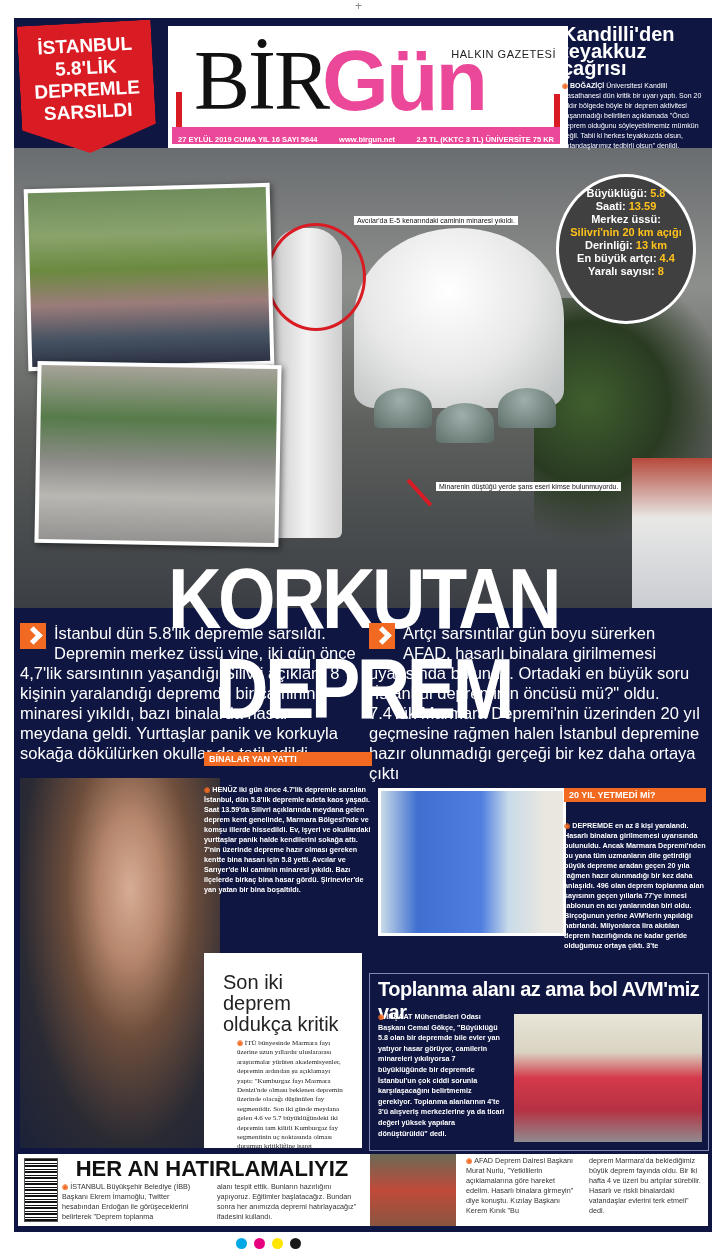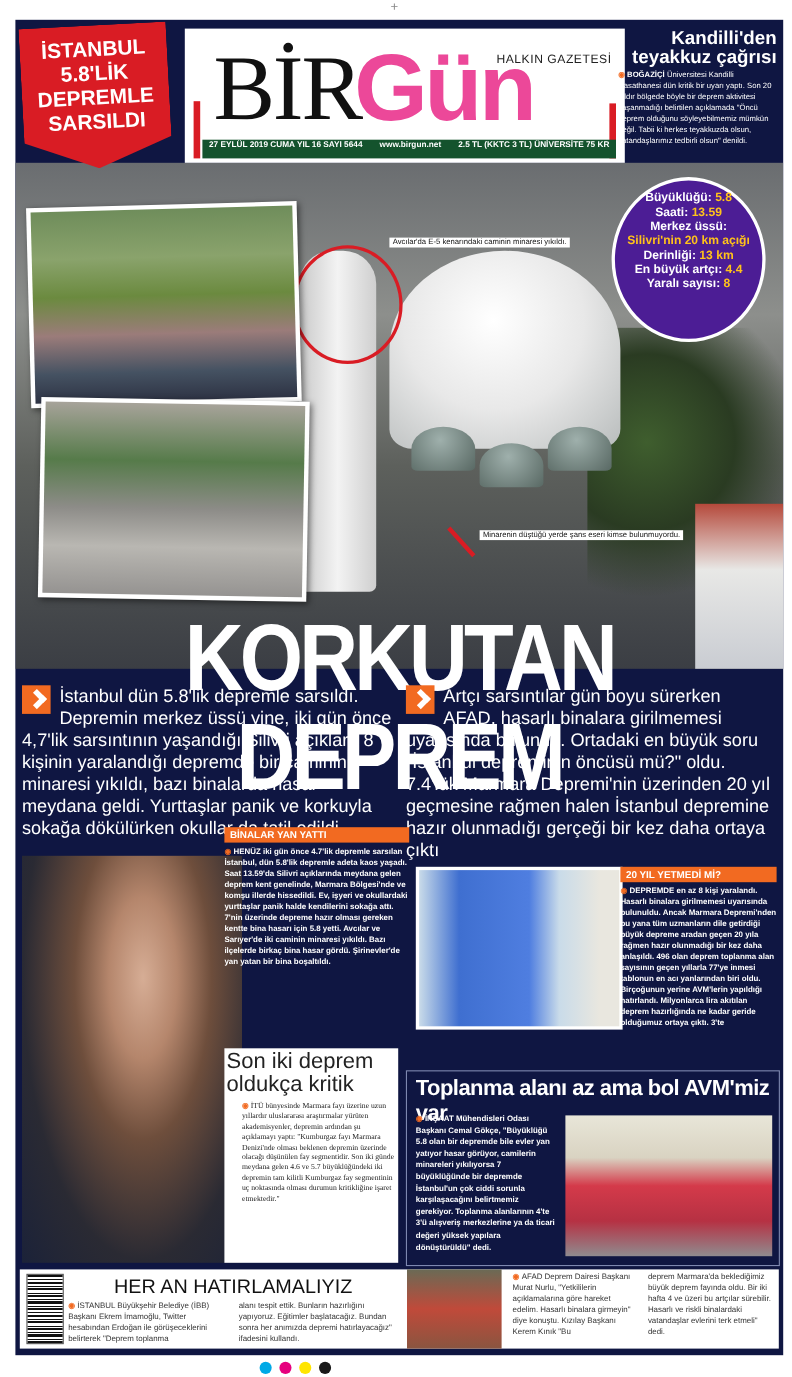--- a/index.html
+++ b/index.html
@@ -19,53 +19,53 @@
 .ph{width:100%;height:100%}
 .ph1{background:linear-gradient(180deg,#6f8d5b 0%,#8aa36c 25%,#6b8a3f 45%,#9b7c7a 65%,#455262 85%,#2e3344 100%)}
 .ph2{background:linear-gradient(180deg,#a7a39a 0%,#567b4a 30%,#8d8c88 55%,#b9b7b2 75%,#959391 100%)}
 .badge{position:absolute;left:6px;top:5px;width:134px;height:130px;background:#d91c24;color:#fff;text-align:center;font-weight:bold;font-size:19px;line-height:22px;padding-top:12px;transform:rotate(-3deg);clip-path:polygon(0 0,100% 0,100% 80%,50% 100%,0 80%)}
 .masthead{position:absolute;left:154px;top:8px;width:400px;height:122px;background:#fff}
 .logo-bir{position:absolute;left:26px;top:10px;font-family:"Liberation Serif",serif;font-size:84px;line-height:90px;color:#111;letter-spacing:-2px}
 .logo-gun{position:absolute;left:154px;top:6px;font-family:"Liberation Sans",sans-serif;font-weight:bold;font-size:86px;line-height:96px;color:#ec4899;letter-spacing:-3px}
 .halkin{position:absolute;right:12px;top:22px;font-size:11px;color:#222;letter-spacing:.5px}
 .redbar-l{position:absolute;left:8px;top:66px;width:6px;height:52px;background:#d91c24}
 .redbar-r{position:absolute;right:8px;top:68px;width:6px;height:50px;background:#d91c24}
-.dateline{position:absolute;left:16px;bottom:4px;right:8px;height:17px;background:#14532d;color:#fff;font-size:7.5px;font-weight:bold;display:flex;align-items:flex-start;justify-content:space-between;padding:0 6px}
+.dateline{position:absolute;left:4px;bottom:4px;right:8px;height:17px;background:#ec4899;color:#fff;font-size:7.5px;font-weight:bold;display:flex;align-items:flex-end;justify-content:space-between;padding:0 6px}
 .kandilli{position:absolute;left:548px;top:8px;width:144px;color:#fff}
-.kandilli h2{font-size:17px;line-height:17px;text-align:right;font-weight:bold}
+.kandilli h2{font-size:20px;line-height:17px;text-align:left;font-weight:bold}
 .kandilli p{font-size:7px;line-height:10px;margin-top:4px}
 .bullet{color:#f26a21;font-weight:bold}
-.facts{position:absolute;left:542px;top:143px;width:140px;height:150px;border-radius:50%;background:#4c1d95;border:3px solid #fff;color:#fff;font-weight:bold;font-size:11px;line-height:13px;text-align:center;padding-top:10px}
+.facts{position:absolute;left:542px;top:156px;width:140px;height:150px;border-radius:50%;background:#404040;border:3px solid #fff;color:#fff;font-weight:bold;font-size:11px;line-height:13px;text-align:center;padding-top:10px}
 .facts .y{color:#ffc21a}
 .caption{position:absolute;background:#fff;color:#111;font-size:7px;padding:1px 3px}
 .arrow{position:absolute;left:394px;top:460px;width:34px;height:4px;background:#d91c24;transform:rotate(48deg);transform-origin:left}
 .headline{position:absolute;left:0;top:535px;width:698px;text-align:center;color:#fff;font-weight:bold;font-size:86px;line-height:90px;letter-spacing:-4px;transform:scaleX(.86);font-family:"Liberation Sans",sans-serif}
 .lead{position:absolute;top:605px;width:336px;color:#fff;font-size:16.5px;line-height:20px}
 .lead .chev{float:left;width:26px;height:26px;background:#f26a21;margin:0 8px 0 0;position:relative}
 .lead .chev:after{content:"";position:absolute;left:7px;top:6px;width:8px;height:8px;border-right:5px solid #fff;border-top:5px solid #fff;transform:rotate(45deg)}
 .lead1{left:6px}
 .lead2{left:355px}
 .woman{position:absolute;left:6px;top:760px;width:200px;height:370px;background:radial-gradient(ellipse at 55% 30%,#d6ad95 0%,#b5866c 20%,#6e4e3c 40%,#2a2a33 70%,#1b2239 100%)}
 .sec-head{background:#f26a21;color:#fff;font-weight:bold;font-size:9px;padding:2px 5px}
-.col-text{color:#fff;font-size:7.2px;line-height:10px;font-weight:bold;margin-top:3px}
+.col-text{color:#fff;font-size:7.2px;line-height:10px;font-weight:bold;margin-top:19px}
 .binalar{position:absolute;left:190px;top:734px;width:168px}
 .bina-photo{position:absolute;left:364px;top:770px;width:188px;height:148px;background:#fff;padding:3px}
 .bina-photo .ph{background:linear-gradient(90deg,#c9dbe9 0%,#3f6fd0 20%,#4f7ee0 55%,#c9dbe9 70%,#e9e7df 90%)}
 .yirmi{position:absolute;left:550px;top:770px;width:142px}
-.soniki{position:absolute;left:190px;top:935px;width:158px;height:195px;background:#fff;padding:2px}
+.soniki{position:absolute;left:190px;top:935px;width:158px;height:195px;background:#fff;padding:19px}
 .soniki h3{font-weight:normal;font-size:20px;line-height:21px;color:#222}
 .soniki p{font-family:"Liberation Serif",serif;font-size:7px;line-height:9.4px;color:#222;margin-top:4px;padding-left:14px}
 .toplanma{position:absolute;left:355px;top:955px;width:340px;height:178px;border:1px solid #7e88b0}
 .toplanma h3{color:#fff;font-size:20px;font-weight:bold;padding:4px 8px;letter-spacing:-.5px}
 .toplanma .txt{position:absolute;left:8px;top:38px;width:128px;color:#fff;font-size:7.2px;line-height:10.6px;font-weight:bold}
 .toplanma .img{position:absolute;left:144px;top:40px;width:188px;height:128px;background:linear-gradient(180deg,#e8e6d8 0%,#d9d3c2 30%,#d43a4a 50%,#b63143 75%,#8f8b8f 100%)}
 .bottom{position:absolute;left:4px;top:1136px;width:690px;height:72px;background:#fff}
 .barcode{position:absolute;left:6px;top:4px;width:34px;height:64px;border:1px solid #555;background:repeating-linear-gradient(0deg,#111 0 2px,#fff 2px 3px,#111 3px 4px,#fff 4px 6px)}
 .heran{position:absolute;left:44px;top:2px;width:300px}
-.heran h3{font-size:18px;font-weight:normal;text-align:center;color:#111;line-height:26px}
+.heran h3{font-size:22px;font-weight:bold;text-align:center;color:#111;line-height:26px}
 .two-col{display:flex;gap:10px;font-size:7.2px;line-height:10px;color:#333}
 .two-col div{flex:1}
 .artci-photo{position:absolute;left:352px;top:0;width:86px;height:72px;background:linear-gradient(180deg,#6a6a55,#c04a3a 50%,#8a5540)}
 .artci{position:absolute;left:448px;top:2px;width:236px}
 .artci h3{font-size:19px;font-weight:bold;text-align:center;color:#111;line-height:22px}
 .cmyk{position:absolute;top:1238px;width:11px;height:11px;border-radius:50%}
 </style>
 </head>
 <body>
 

